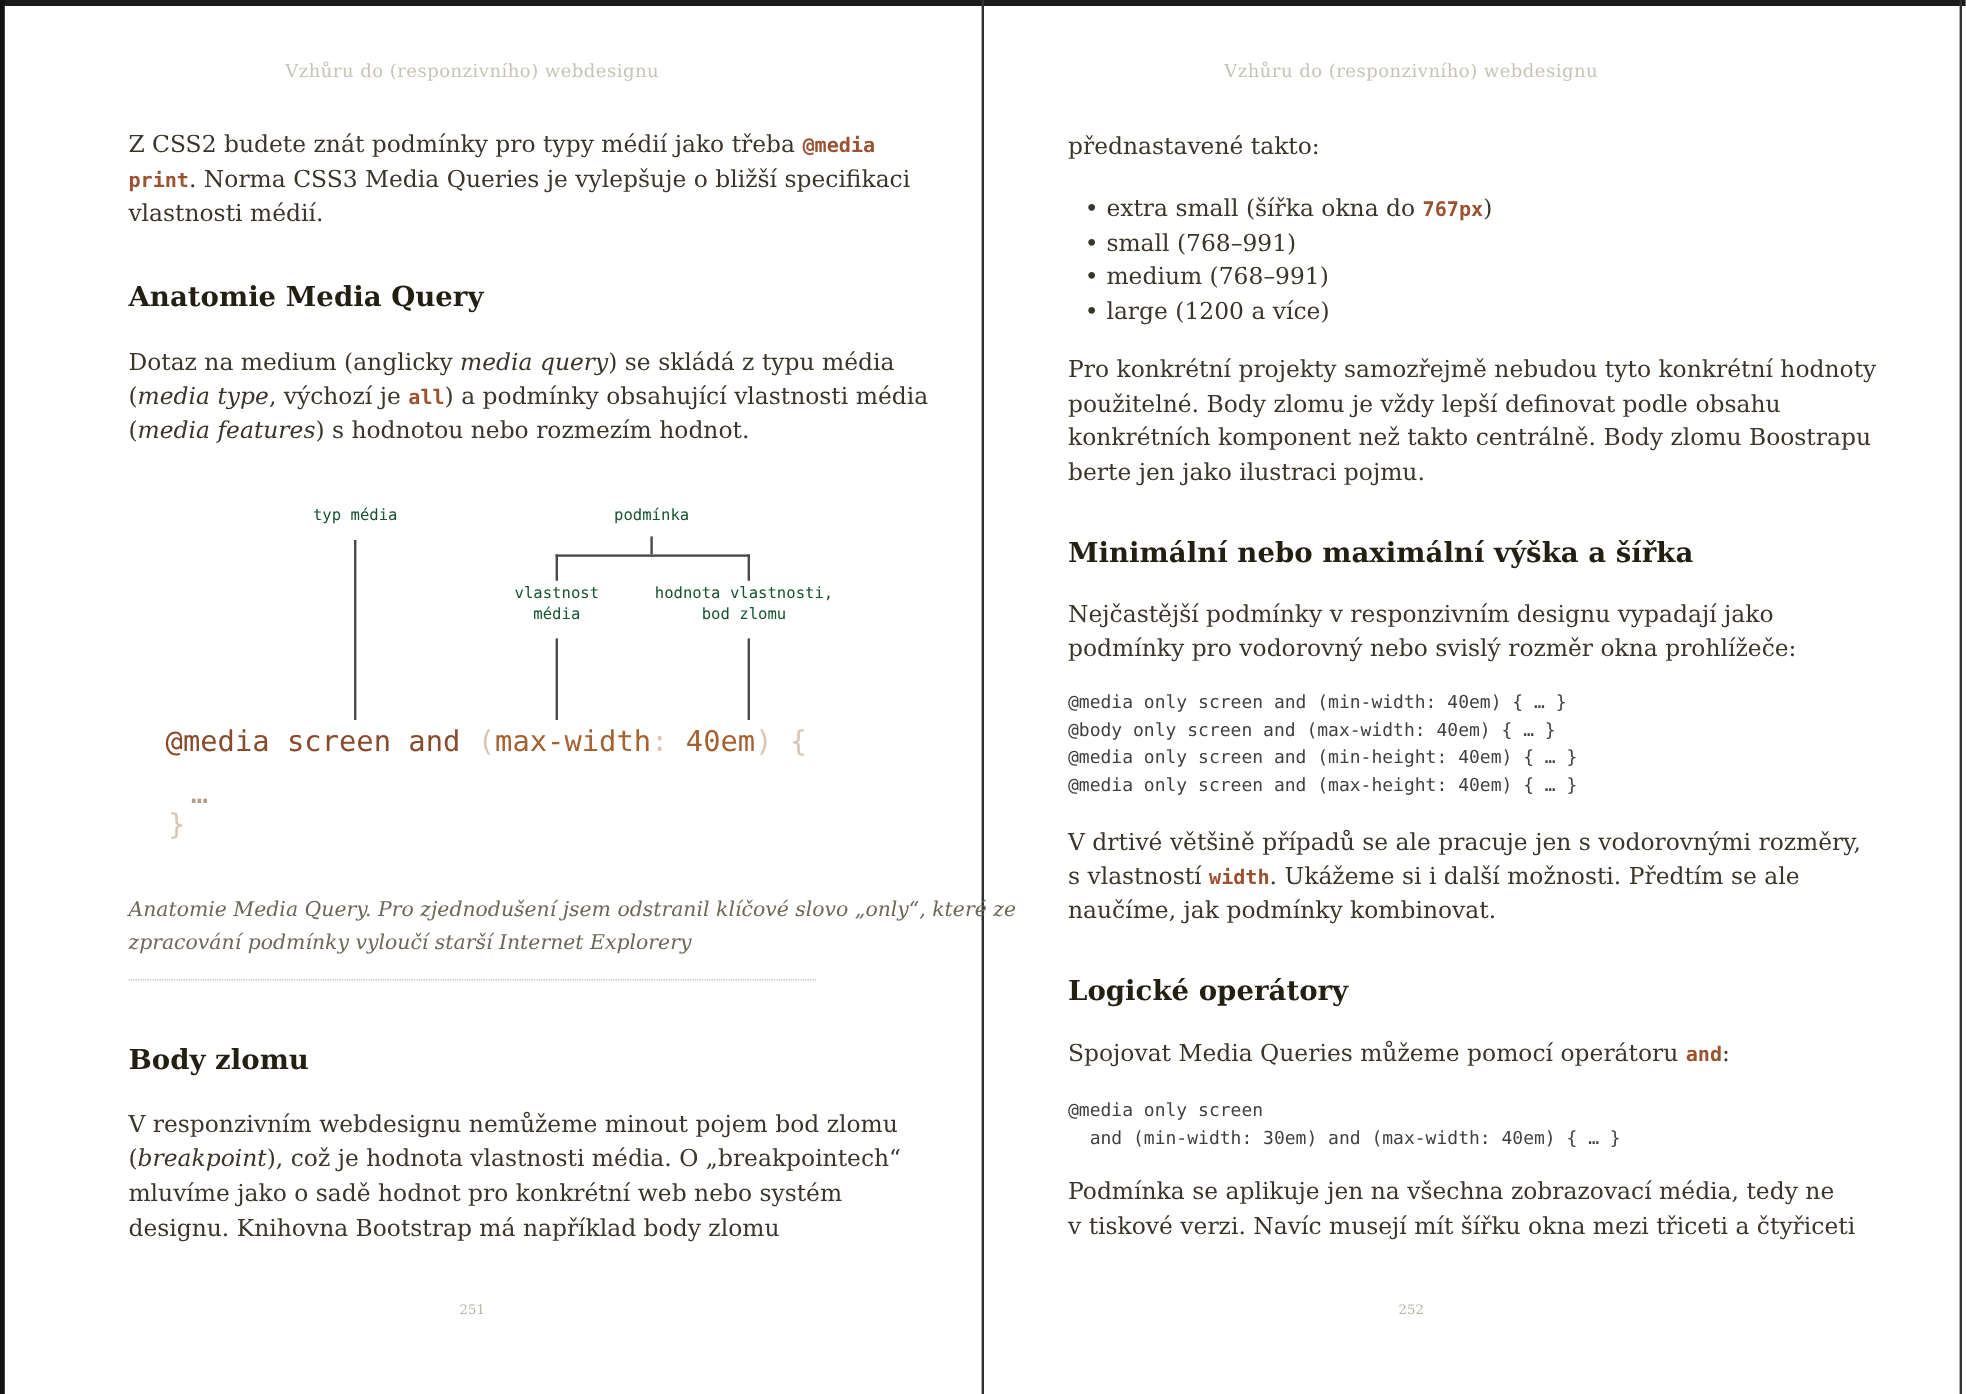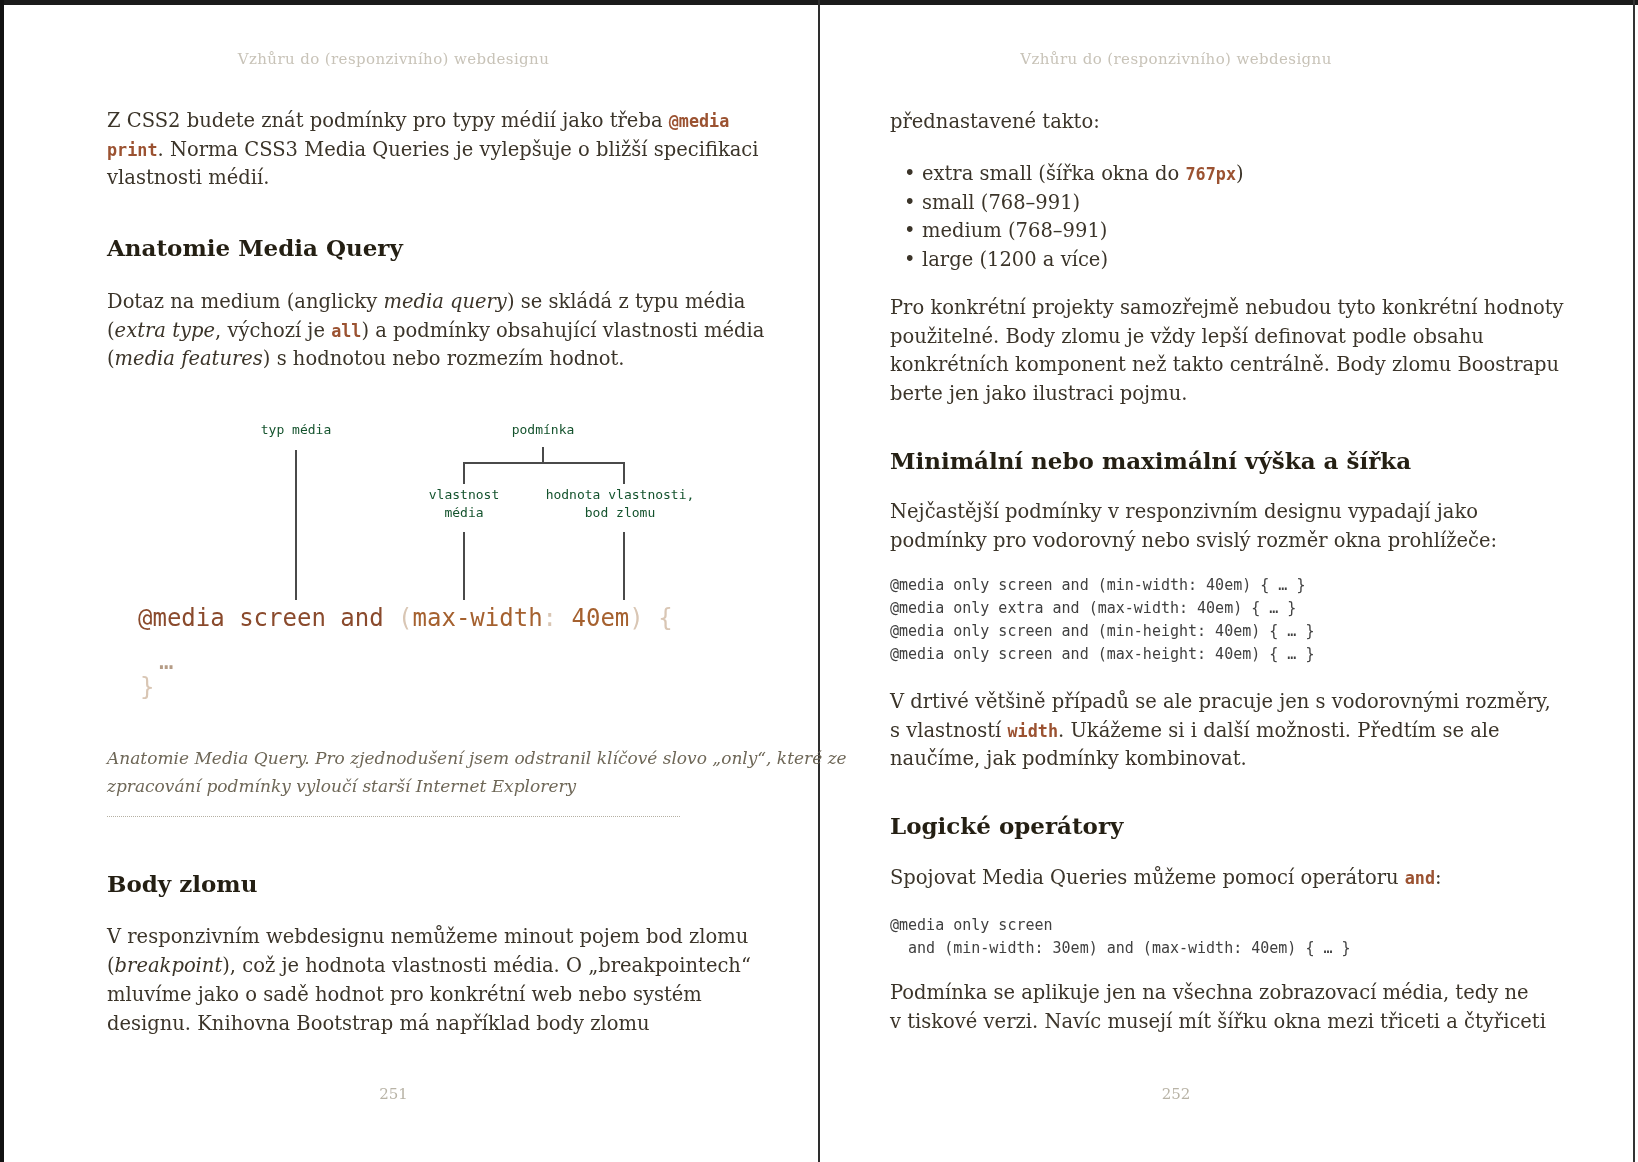--- a/index.html
+++ b/index.html
@@ -14,21 +14,21 @@
   .edge-left{position:absolute;left:0;top:0;width:4px;height:1162px;background:#121212;}
   .edge-right{position:absolute;left:1633px;top:0;width:2px;height:1162px;background:#333;}
   .page-divider{position:absolute;left:818px;top:0;width:2px;height:1162px;background:#2e2e2e;}
 
   .page{position:absolute;top:0;height:1162px;}
   #page-left{left:107px;width:573px;}
   #page-right{left:890px;width:572px;}
 
   .blk{position:absolute;left:0;}
   .rhead{width:100%;text-align:center;font-size:15px;color:#c8c3b8;letter-spacing:.4px;}
-  .pagenum{width:100%;text-align:center;font-size:15px;color:#b8b3a6;}
+  .pagenum{width:100%;text-align:center;font-size:11px;color:#b8b3a6;}
 
   .bt .ln{white-space:pre;font-size:19.5px;line-height:28.5px;}
   .bt3 .ln{line-height:29px;}
   .h1{font-size:23px;font-weight:bold;color:#241f13;}
   .mono{font-family:"DejaVu Sans Mono","Liberation Mono",monospace;font-size:0.86em;color:#9b5231;font-weight:bold;}
   .it{font-style:italic;margin-top:36px;}
 
   .caption .ln{white-space:pre;font-style:italic;font-size:17px;line-height:28px;color:#6e6757;}
   .dotted{width:573px;border-top:1px dotted #b5b0a3;height:0;}
 
@@ -68,21 +68,21 @@
   <div class="blk bt" style="top:107px">
       <div class="ln"><span>Z CSS2 budete znát podmínky pro typy médií jako třeba </span><span class="mono">@media</span></div>
       <div class="ln"><span class="mono">print</span><span>. Norma CSS3 Media Queries je vylepšuje o bližší specifikaci</span></div>
       <div class="ln"><span>vlastnosti médií.</span></div>
     </div>
 
   <div class="blk h1" style="top:234px">Anatomie Media Query</div>
 
   <div class="blk bt" style="top:288px">
       <div class="ln"><span>Dotaz na medium (anglicky </span><span class="it">media query</span><span>) se skládá z typu média</span></div>
-      <div class="ln"><span>(</span><span class="it">extra type</span><span>, výchozí je </span><span class="mono">all</span><span>) a podmínky obsahující vlastnosti média</span></div>
+      <div class="ln"><span>(</span><span class="it">media type</span><span>, výchozí je </span><span class="mono">all</span><span>) a podmínky obsahující vlastnosti média</span></div>
       <div class="ln"><span>(</span><span class="it">media features</span><span>) s hodnotou nebo rozmezím hodnot.</span></div>
     </div>
 
   <div>
     <div class="dlabel" style="left:189px;top:421px">typ média</div>
     <div class="dlabel" style="left:436px;top:421px">podmínka</div>
 
     <div class="vline" style="left:188px;top:450px;height:150px"></div>
     <div class="vline" style="left:435px;top:447px;height:15px"></div>
     <div class="hline" style="left:356px;top:462px;width:162px"></div>
@@ -158,21 +158,21 @@
 
   <div class="blk h1" style="top:447px">Minimální nebo maximální výška a šířka</div>
 
   <div class="blk bt" style="top:498px">
       <div class="ln"><span>Nejčastější podmínky v responzivním designu vypadají jako</span></div>
       <div class="ln"><span>podmínky pro vodorovný nebo svislý rozměr okna prohlížeče:</span></div>
     </div>
 
   <div class="blk code" style="top:574px">
       <div class="ln"><span>@media only screen and (min-width: 40em) { … }</span></div>
-      <div class="ln"><span>@media only extra and (max-width: 40em) { … }</span></div>
+      <div class="ln"><span>@body only screen and (max-width: 40em) { … }</span></div>
       <div class="ln"><span>@media only screen and (min-height: 40em) { … }</span></div>
       <div class="ln"><span>@media only screen and (max-height: 40em) { … }</span></div>
     </div>
 
   <div class="blk bt" style="top:688px">
       <div class="ln"><span>V drtivé většině případů se ale pracuje jen s vodorovnými rozměry,</span></div>
       <div class="ln"><span>s vlastností </span><span class="mono">width</span><span>. Ukážeme si i další možnosti. Předtím se ale</span></div>
       <div class="ln"><span>naučíme, jak podmínky kombinovat.</span></div>
     </div>
 

